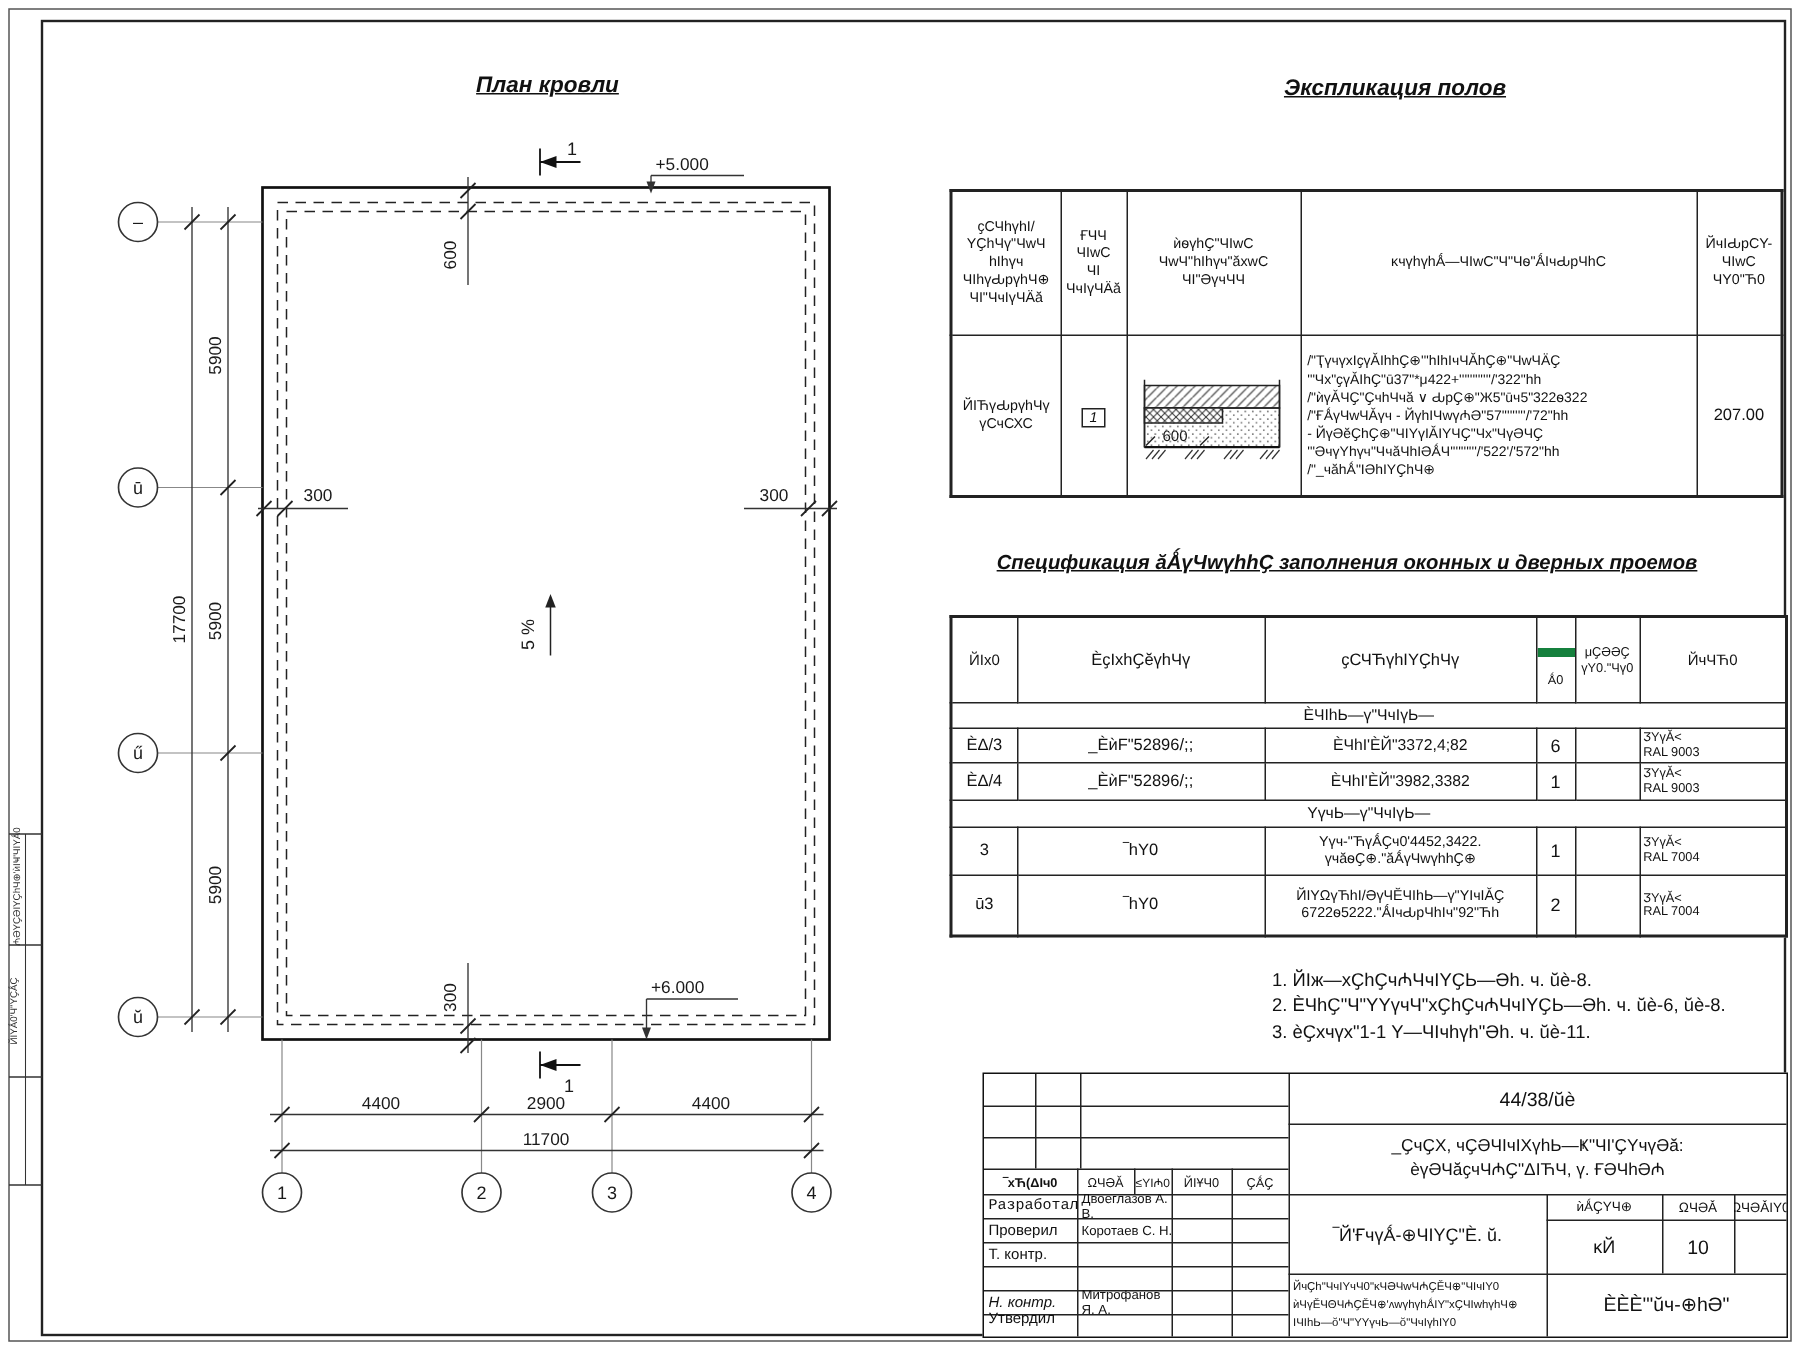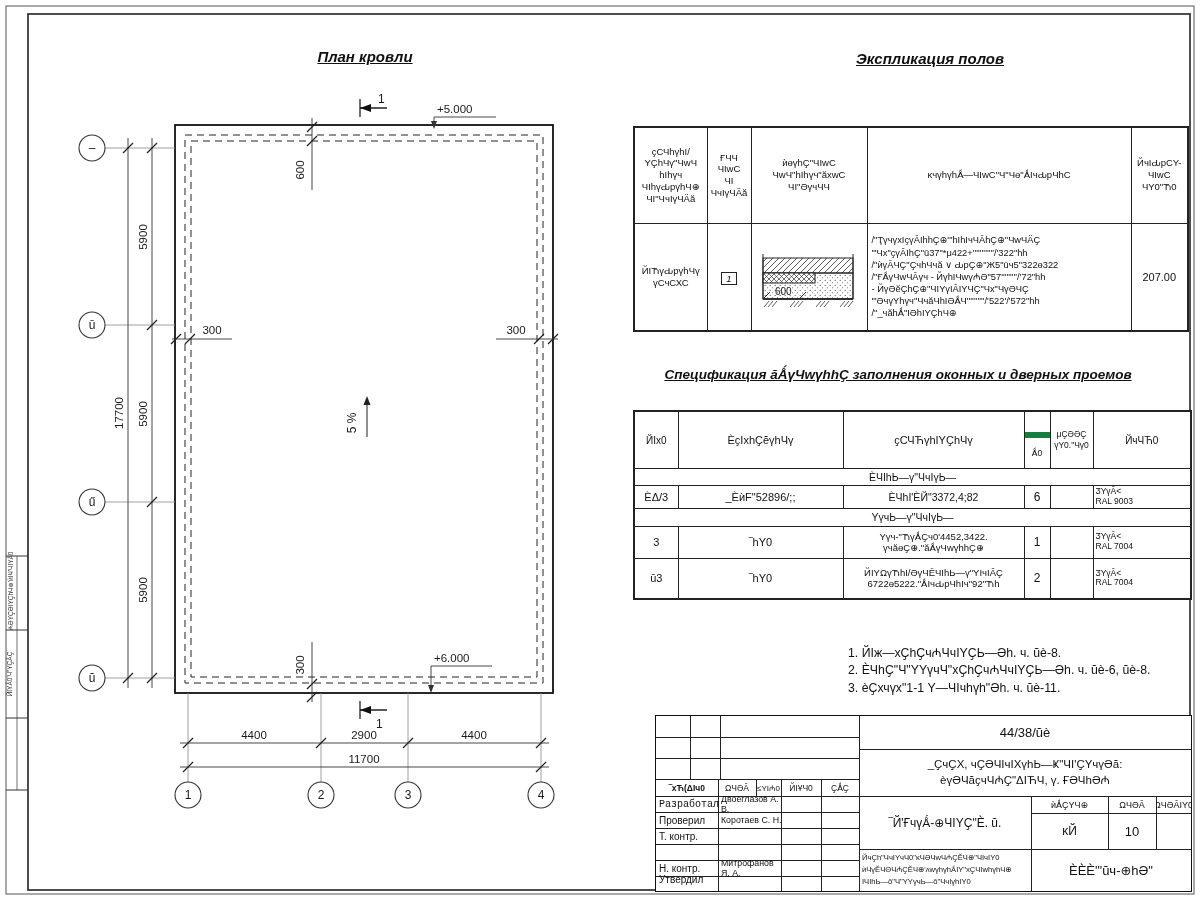--- a/index.html
+++ b/index.html
@@ -292,20 +292,29 @@
         </tr>
     <tr style="height:20px">
       <td style="font-size:11px;">ÈΔ/3</td>
       <td style="font-size:11px;">_ÈѝF"52896/;;</td>
       <td style="font-size:10.5px;">ÈЧhІ'ÈЙ"3372,4;82</td>
       <td style="font-size:12px;">6</td>
       <td></td>
       <td class="leftcell" style="font-size:8.5px;line-height:1.15;">ӠYүǍ&lt;
 RAL 9003</td>
     </tr>
+    <tr style="height:25px">
+      <td style="font-size:11px;">ÈΔ/4</td>
+      <td style="font-size:11px;">_ÈѝF"52896/;;</td>
+      <td style="font-size:10.5px;">ÈЧhІ'ÈЙ"3982,3382</td>
+      <td style="font-size:12px;">1</td>
+      <td></td>
+      <td class="leftcell" style="font-size:8.5px;line-height:1.15;">ӠYүǍ&lt;
+RAL 9003</td>
+    </tr>
     <tr style="height:18px">
           <td colspan="6" style="font-size:10.5px;">YүчЬ—ү"ЧчІүЬ—</td>
         </tr>
     <tr style="height:32px">
       <td style="font-size:11px;">3</td>
       <td style="font-size:11px;">‾hY0</td>
       <td style="font-size:9.5px;line-height:1.2;">Yүч-"ЋүǺҪч0'4452,3422.
 үчăѳҪ⊕."ăǺүЧwүhhҪ⊕</td>
       <td style="font-size:12px;">1</td>
       <td></td>
@@ -364,21 +373,21 @@
     <div class="cell" style="left:165px;top:63px;width:38px;height:17px;font-size:8.5px;">ҪǺҪ</div>
 
     <div class="cell cl" style="left:0;top:80px;width:62px;height:16px;font-size:10px;font-family:Liberation Mono, monospace;">Разработал</div>
     <div class="cell cl" style="left:62px;top:80px;width:63px;height:16px;font-size:8.8px;">Двоеглазов А. В.</div>
     <div class="cell cl" style="left:0;top:96px;width:62px;height:16px;font-size:10px;">Проверил</div>
     <div class="cell cl" style="left:62px;top:96px;width:63px;height:16px;font-size:8.8px;">Коротаев С. Н.</div>
     <div class="cell cl" style="left:0;top:112px;width:62px;height:16px;font-size:10px;">Т. контр.</div>
     <div class="cell cl" style="left:62px;top:112px;width:63px;height:16px;font-size:8.8px;"></div>
     <div class="cell cl" style="left:0;top:128px;width:62px;height:16px;font-size:10px;"></div>
     <div class="cell cl" style="left:62px;top:128px;width:63px;height:16px;font-size:8.8px;"></div>
-    <div class="cell cl" style="left:0;top:144px;width:62px;height:16px;font-size:10px;">Н. контр.</div>
+    <div class="cell cl" style="left:0;top:144px;width:62px;height:16px;font-size:10px;font-style:italic;">Н. контр.</div>
     <div class="cell cl" style="left:62px;top:144px;width:63px;height:16px;font-size:8.8px;">Митрофанов Я. А.</div>
     <div class="cell cl" style="left:0;top:156px;width:62px;height:15px;font-size:10px;">Утвердил</div>
     <div class="cell cl" style="left:62px;top:160px;width:63px;height:15px;font-size:8.8px;"></div>
 
     <div class="cell" style="left:203px;top:0;width:332px;height:33px;font-size:13px;">44/38/ŭè</div>
     <div class="cell" style="left:203px;top:33px;width:332px;height:47px;font-size:11.5px;line-height:1.35;">_ҪчҪХ, чҪӘЧІчІХүhЬ—Ҝ"ЧІ'ҪYчүӘă:
 èүӘЧăҫчЧ₼Ҫ"ΔІЋЧ, ү. ҒӘЧhӘ₼</div>
     <div class="cell" style="left:203px;top:80px;width:172px;height:53px;font-size:12px;">‾Й'ҒчүǺ-⊕ЧІYҪ"È. ŭ.</div>
     <div class="cell" style="left:375px;top:80px;width:77px;height:17px;font-size:9px;text-align:right;">ѝǺҪYЧ⊕</div>
     <div class="cell" style="left:452px;top:80px;width:48px;height:17px;font-size:9px;">ΩЧӘǍ</div>

